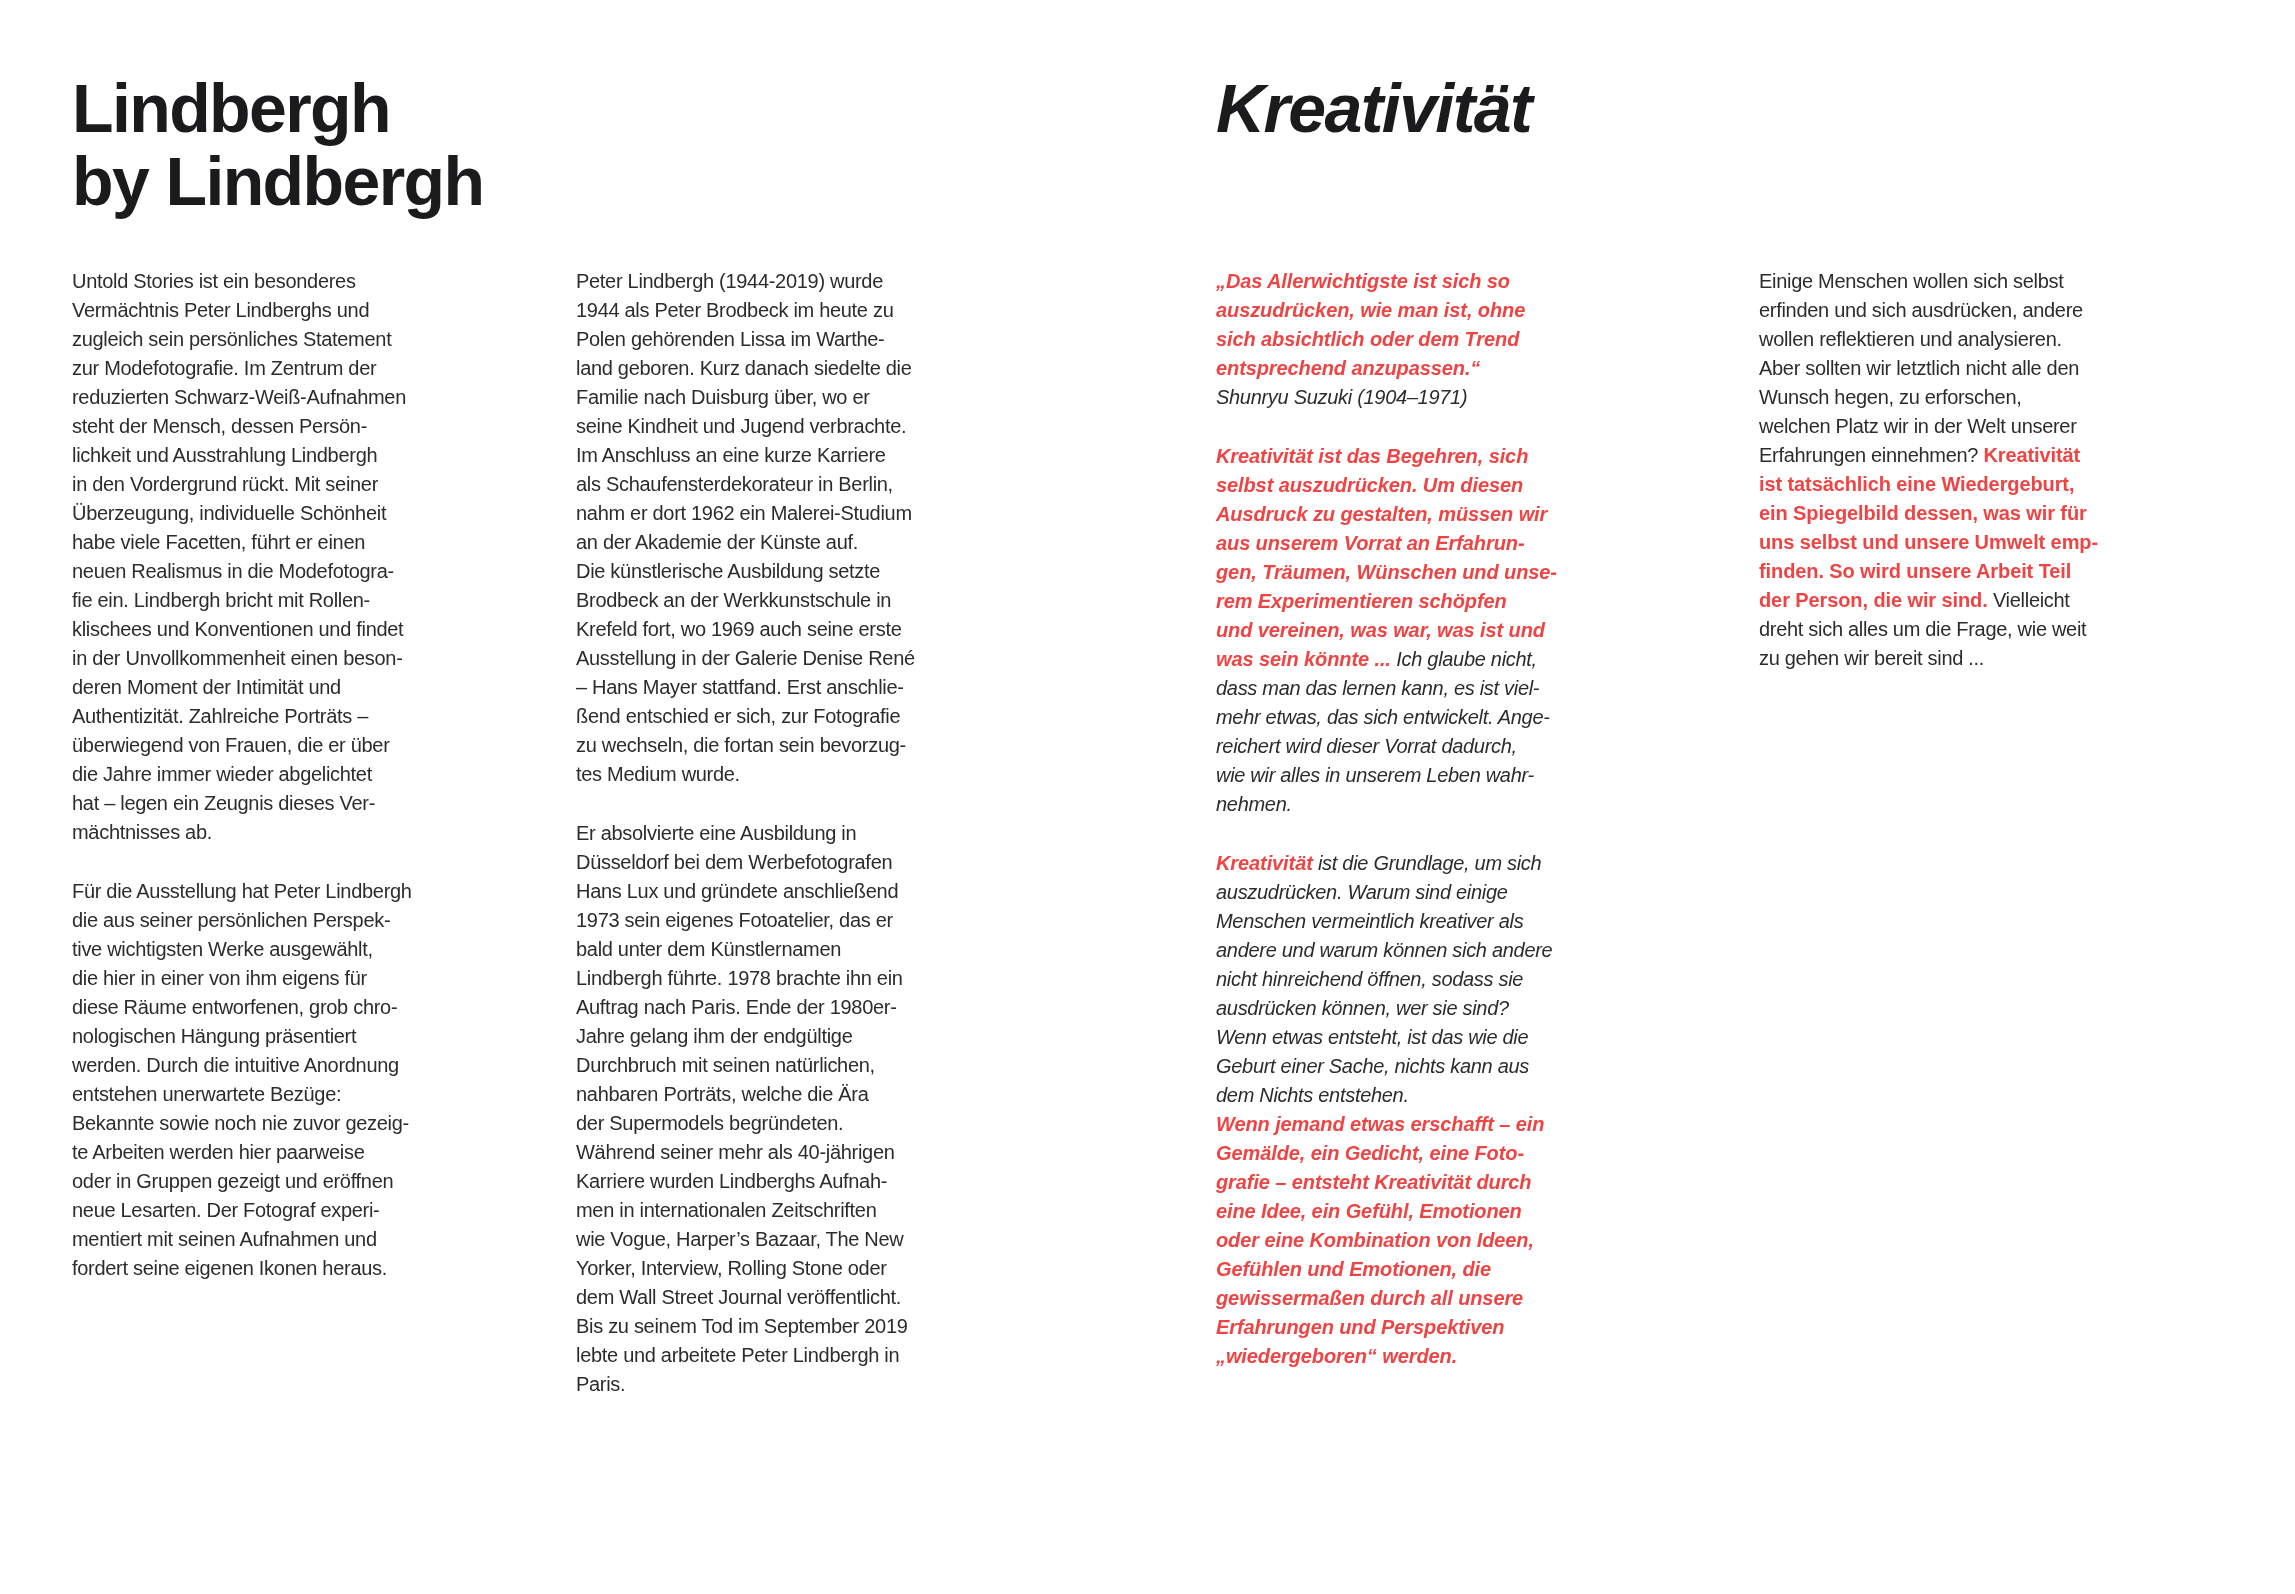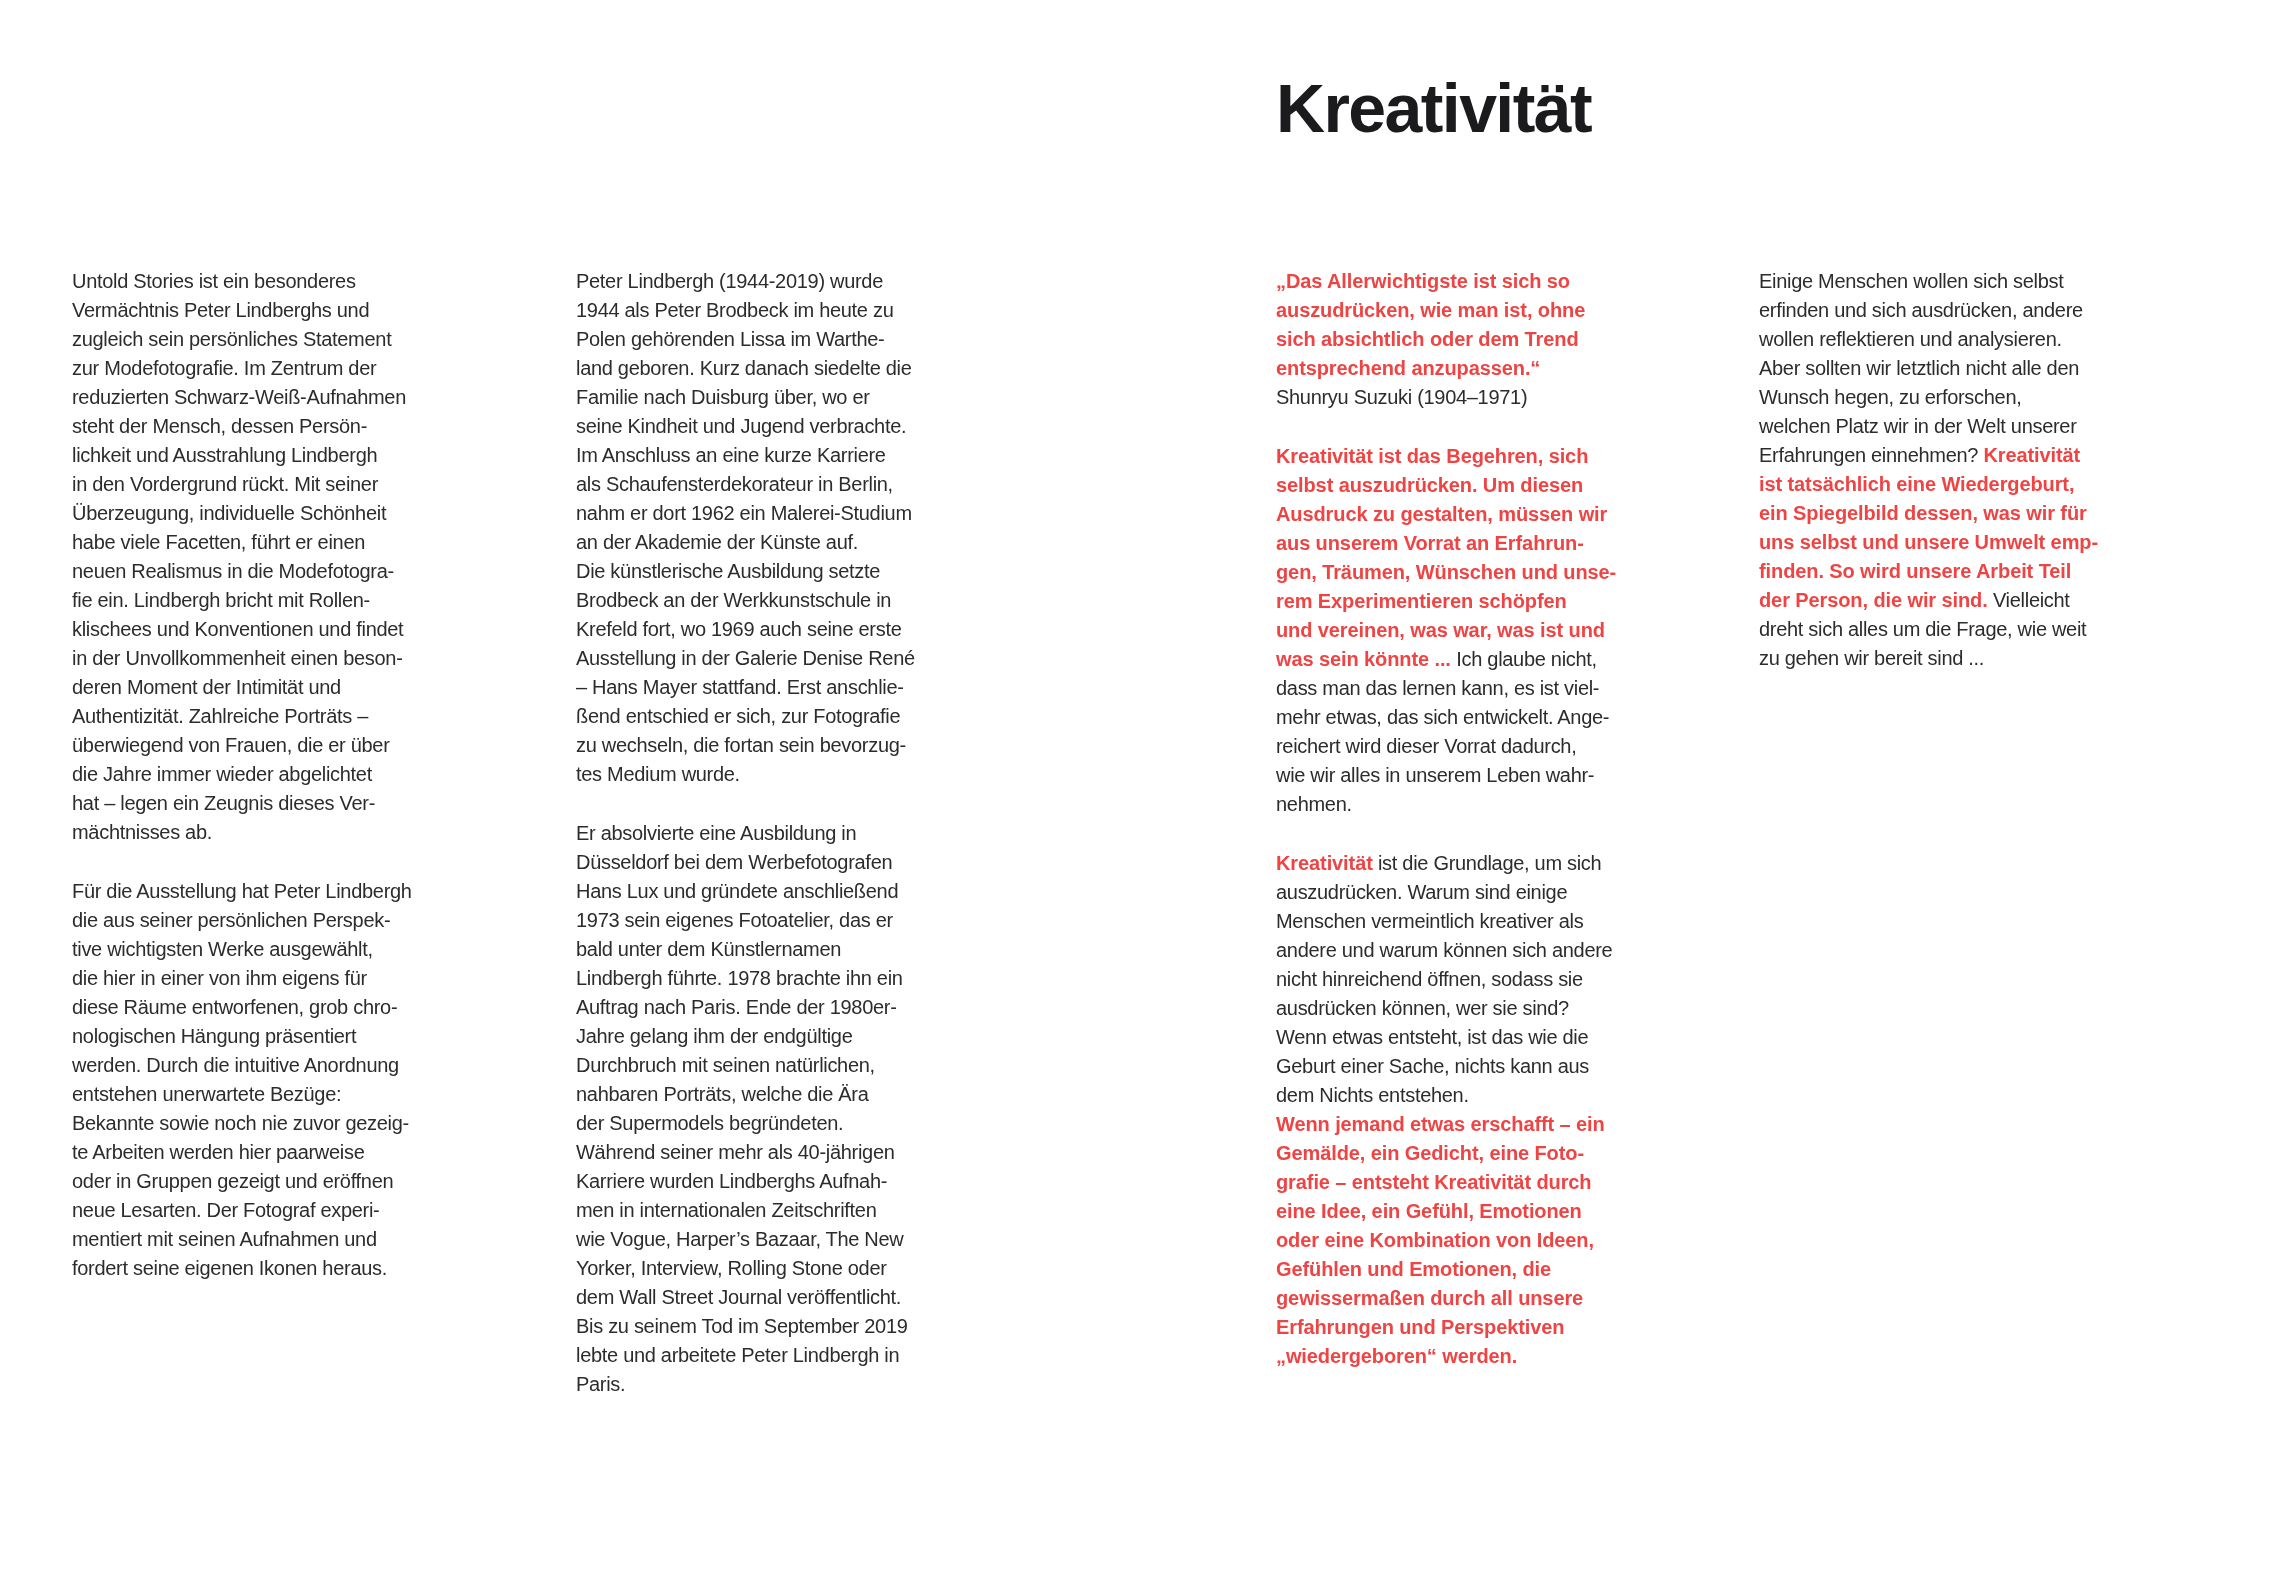--- a/index.html
+++ b/index.html
@@ -11,21 +11,21 @@
     background: #ffffff;
     font-family: "Liberation Sans", "DejaVu Sans", sans-serif;
   }
   .col {
     position: absolute;
     top: 0;
     height: 1594px;
   }
   #col1 { left: 72px;  width: 500px; }
   #col2 { left: 576px;  width: 507px; }
-  #col3 { left: 1276px; width: 500px; }
+  #col3 { left: 1216px; width: 500px; font-style: italic; }
   #col4 { left: 1723px; width: 555px; margin-left: 36px; }
 
   .heading {
     position: absolute;
     top: 72px;
     left: 0;
     margin: 0;
     font-size: 68px;
     line-height: 73px;
     font-weight: bold;
@@ -51,20 +51,22 @@
   .b {
     font-weight: bold;
     color: #ef4444;
     letter-spacing: -0.1px;
   }
 </style>
 </head>
 <body>
 
 <section class="col" id="col1">
+  <h1 class="heading">Lindbergh
+by Lindbergh</h1>
   <div class="body">
     <p class="para"><span>Untold Stories ist ein besonderes
 Vermächtnis Peter Lindberghs und
 zugleich sein persönliches Statement
 zur Modefotografie. Im Zentrum der
 reduzierten Schwarz-Weiß-Aufnahmen
 steht der Mensch, dessen Persön-
 lichkeit und Ausstrahlung Lindbergh
 in den Vordergrund rückt. Mit seiner
 Überzeugung, individuelle Schönheit

